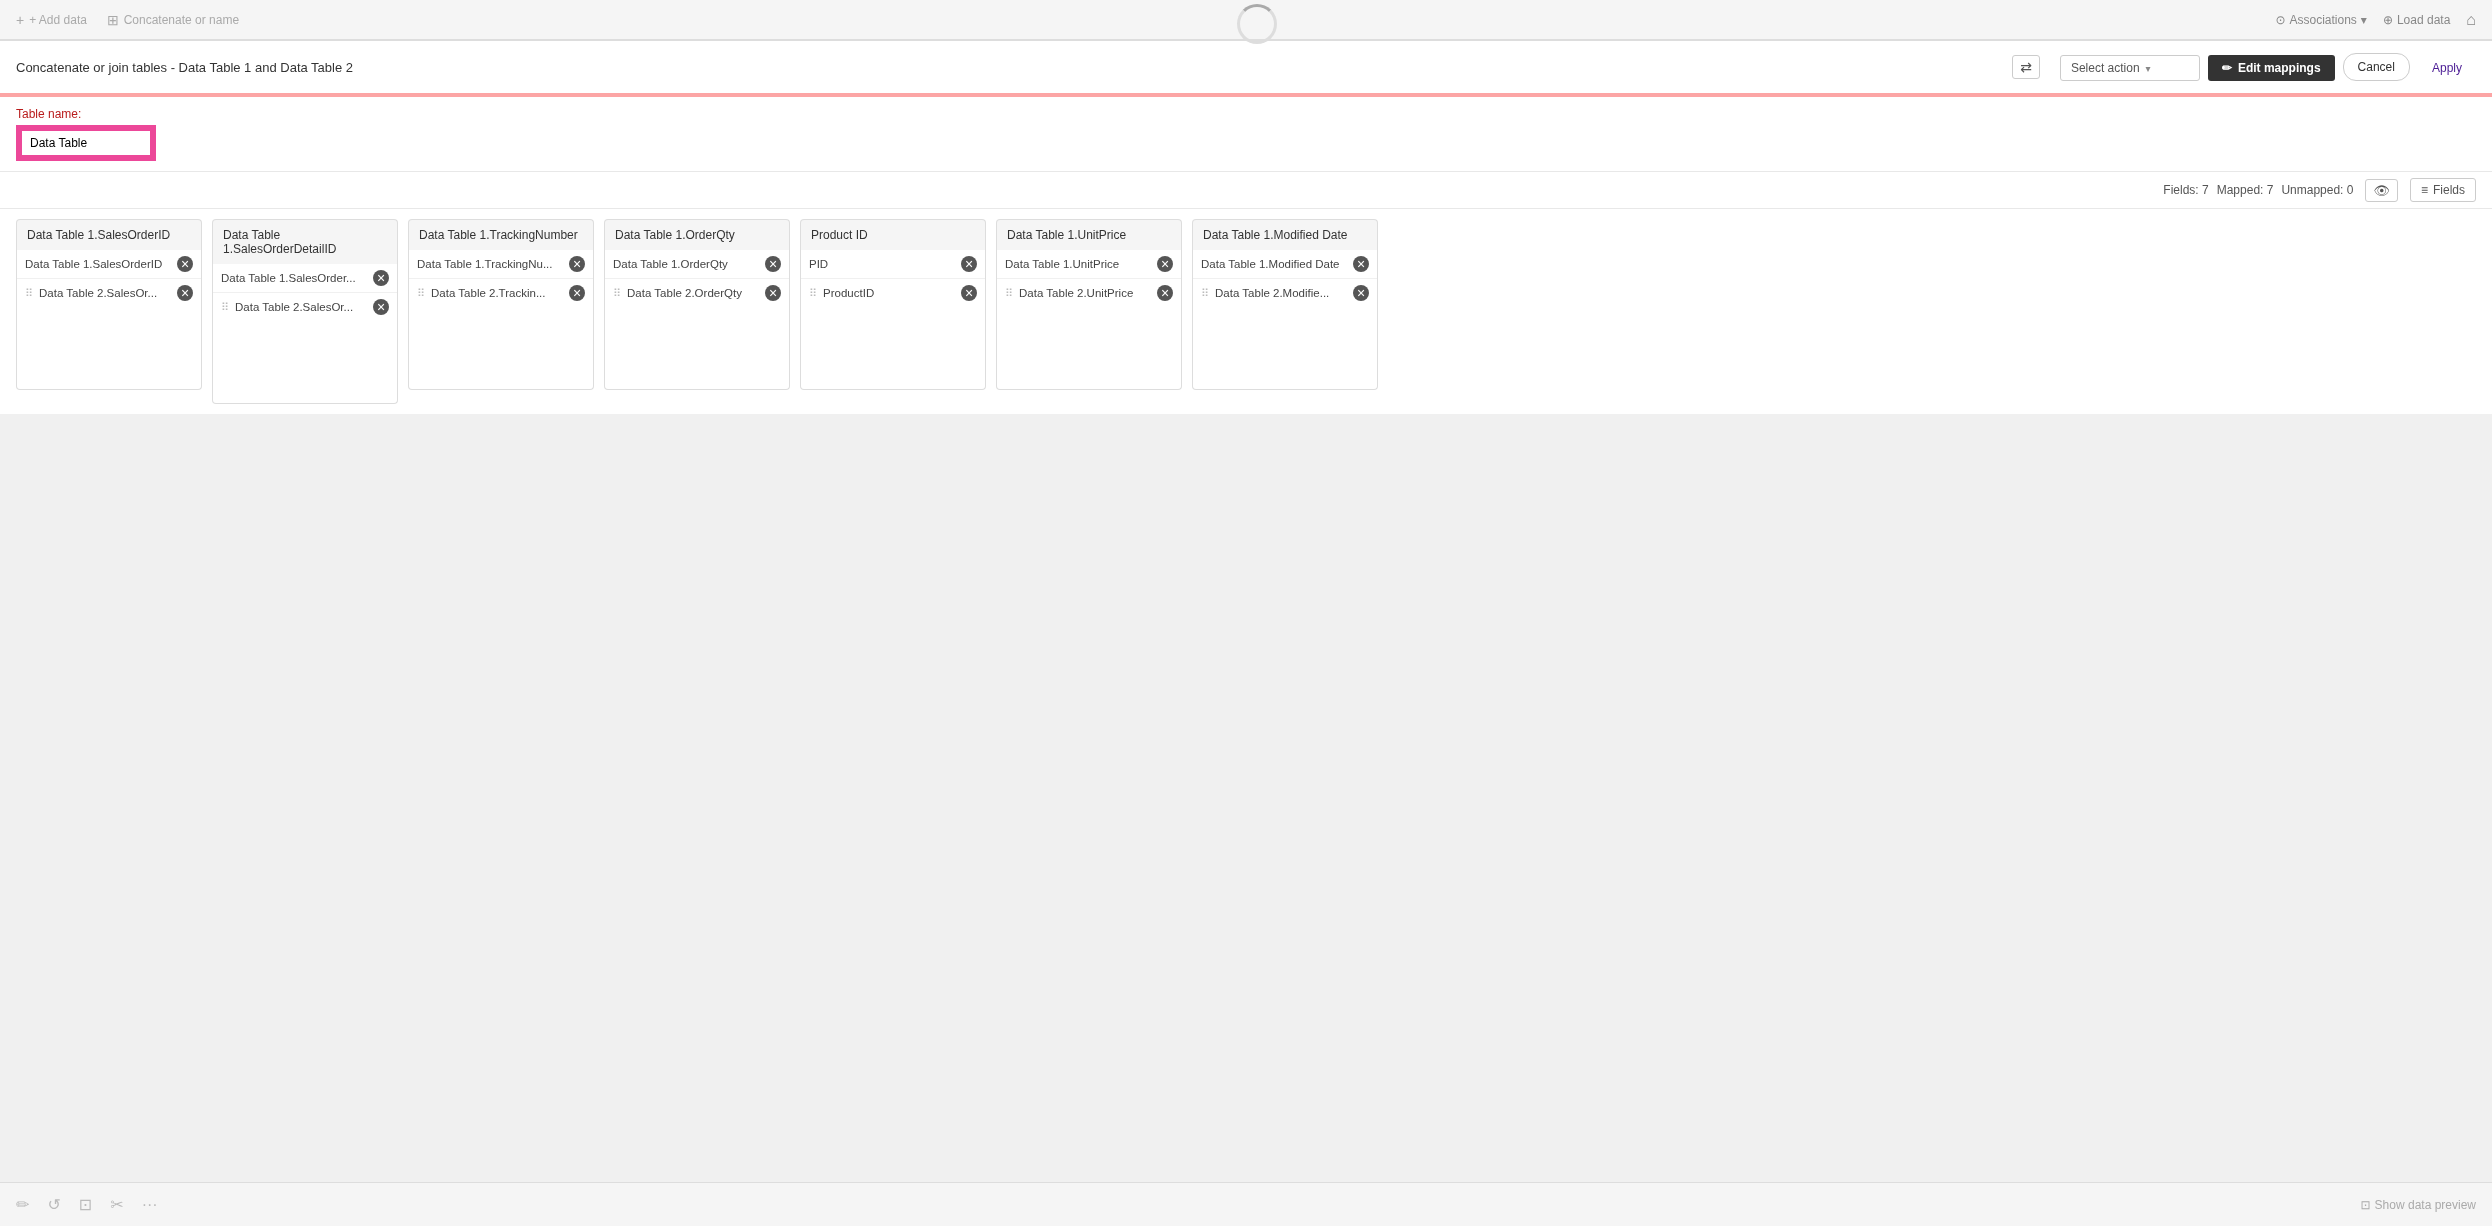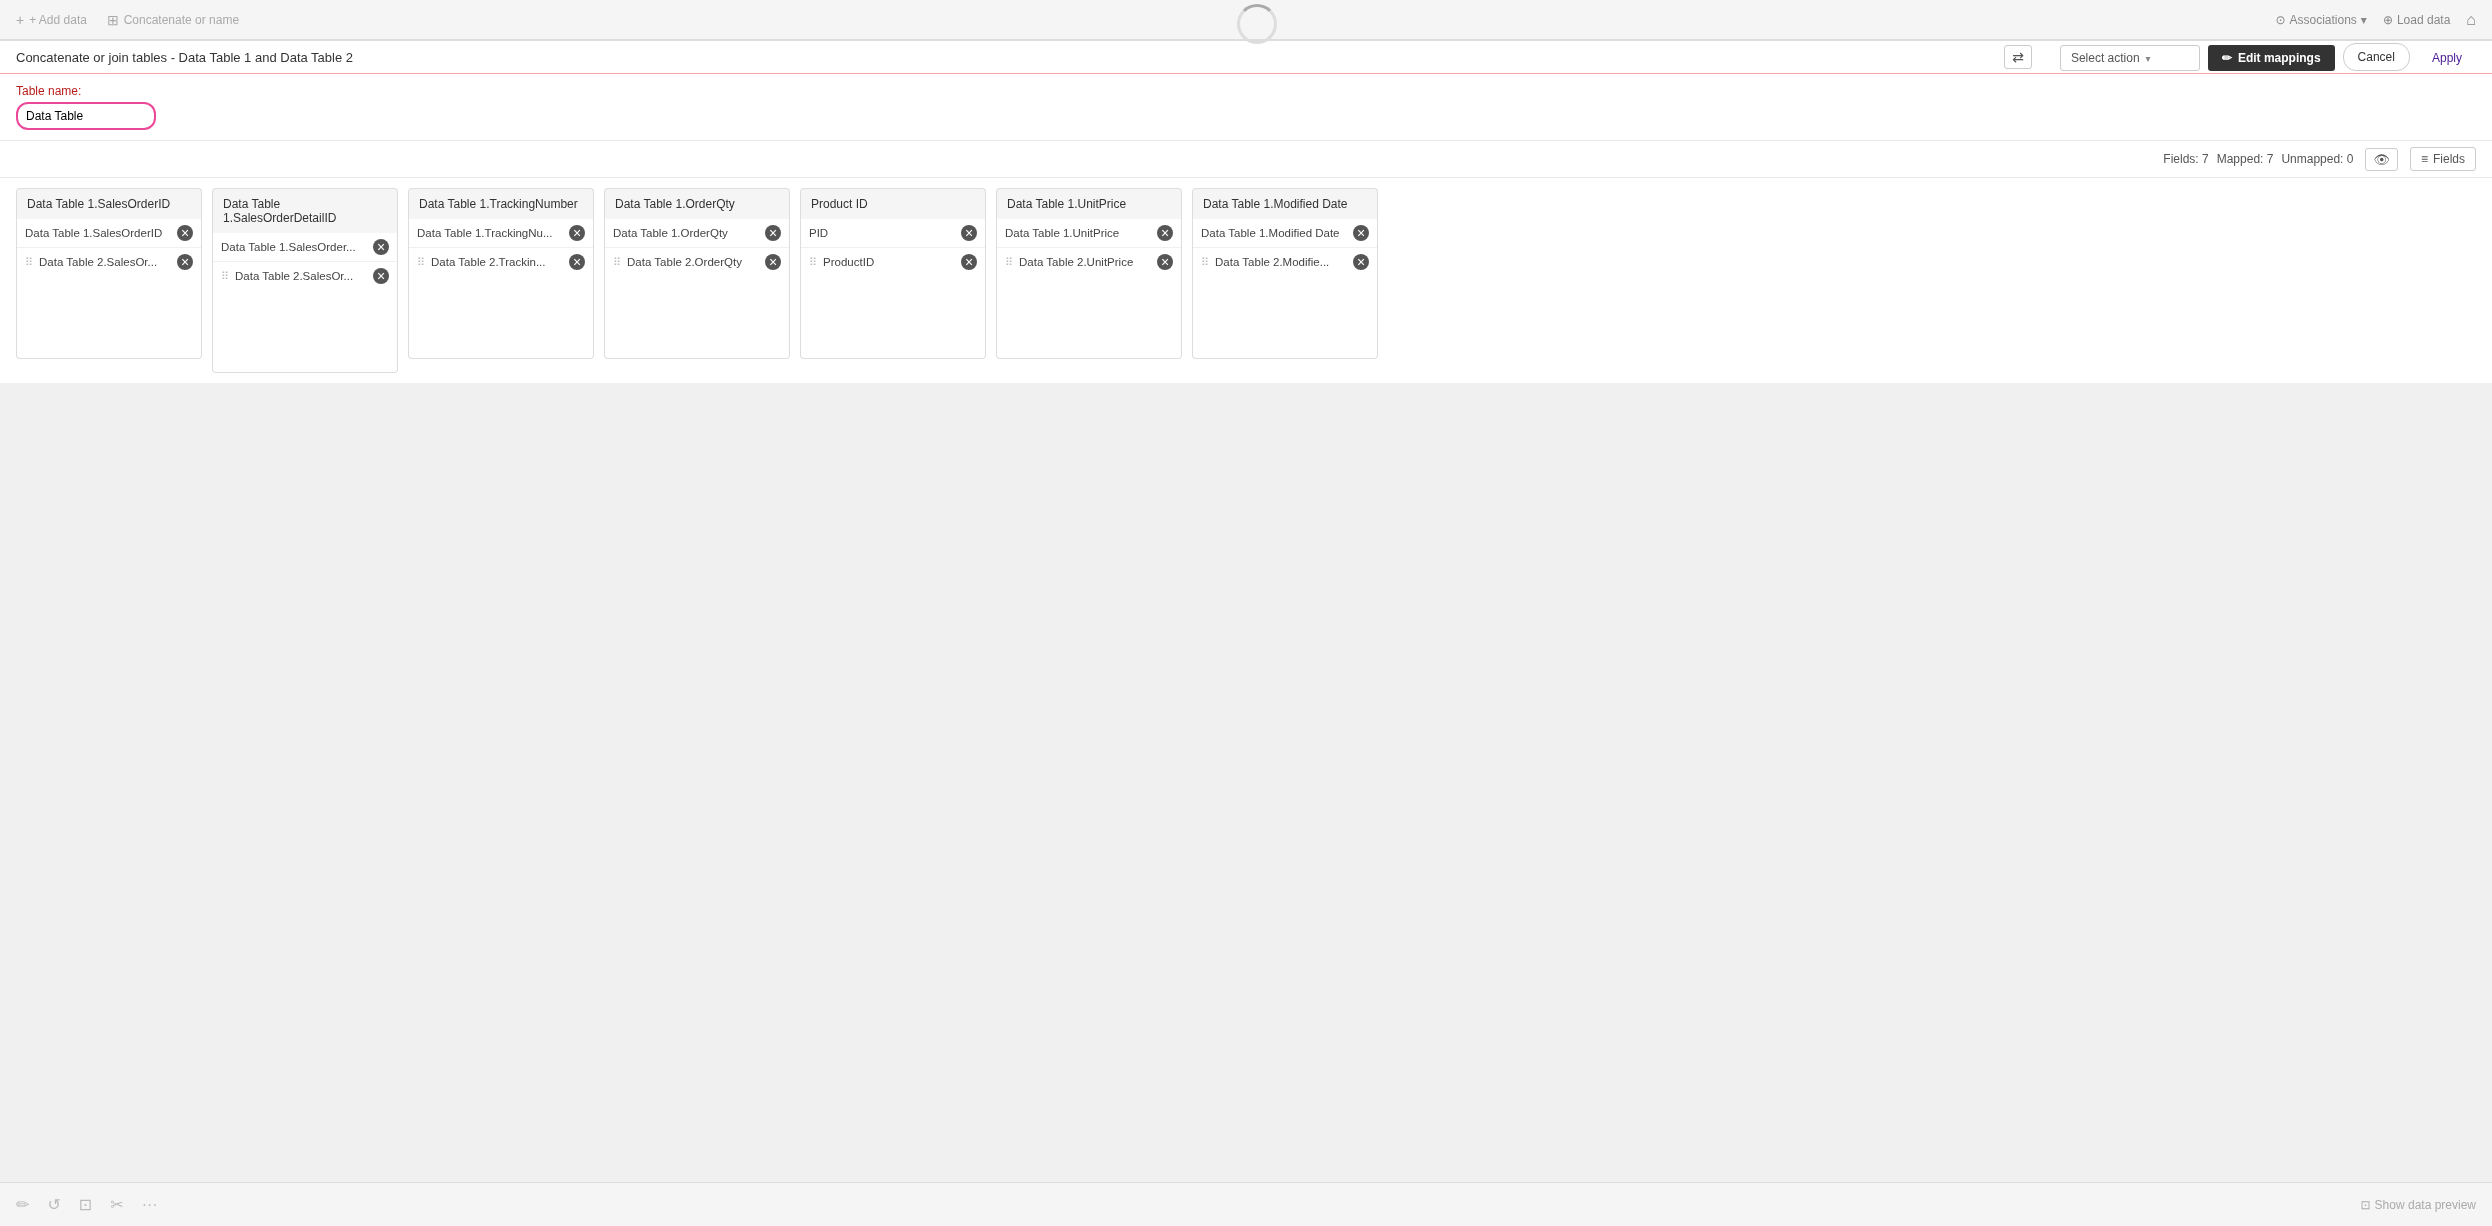--- a/index.html
+++ b/index.html
@@ -87,23 +87,23 @@
     .main-panel {
       background: #fff;
       margin: 0;
       border-top: 1px solid #ddd;
     }
 
     
     .panel-header {
       display: flex;
       align-items: center;
-      padding: 2px 16px;
-      border-bottom: 1px solid #fca5a5;
-      gap: 28px;
+      padding: 12px 16px;
+      border-bottom: 4px solid #fca5a5;
+      gap: 20px;
     }
     .panel-title {
       font-size: 13px;
       font-weight: 400;
       color: #333;
       flex: 1;
     }
     .swap-btn {
       background: none;
       border: 1px solid #ccc;
@@ -168,22 +168,22 @@
     .table-name-section {
       padding: 10px 16px;
       border-bottom: 1px solid #e8e8e8;
     }
     .table-name-label {
       font-size: 12px;
       color: #b91c1c;
       margin-bottom: 4px;
     }
     .table-name-input {
-      border: 2px solid #ec4899;
-      border-radius: 12px;
+      border: 6px solid #ec4899;
+      border-radius: 0;
       padding: 5px 8px;
       font-size: 12px;
       width: 140px;
     }
 
     
     .fields-header {
       display: flex;
       align-items: center;
       justify-content: flex-end;

